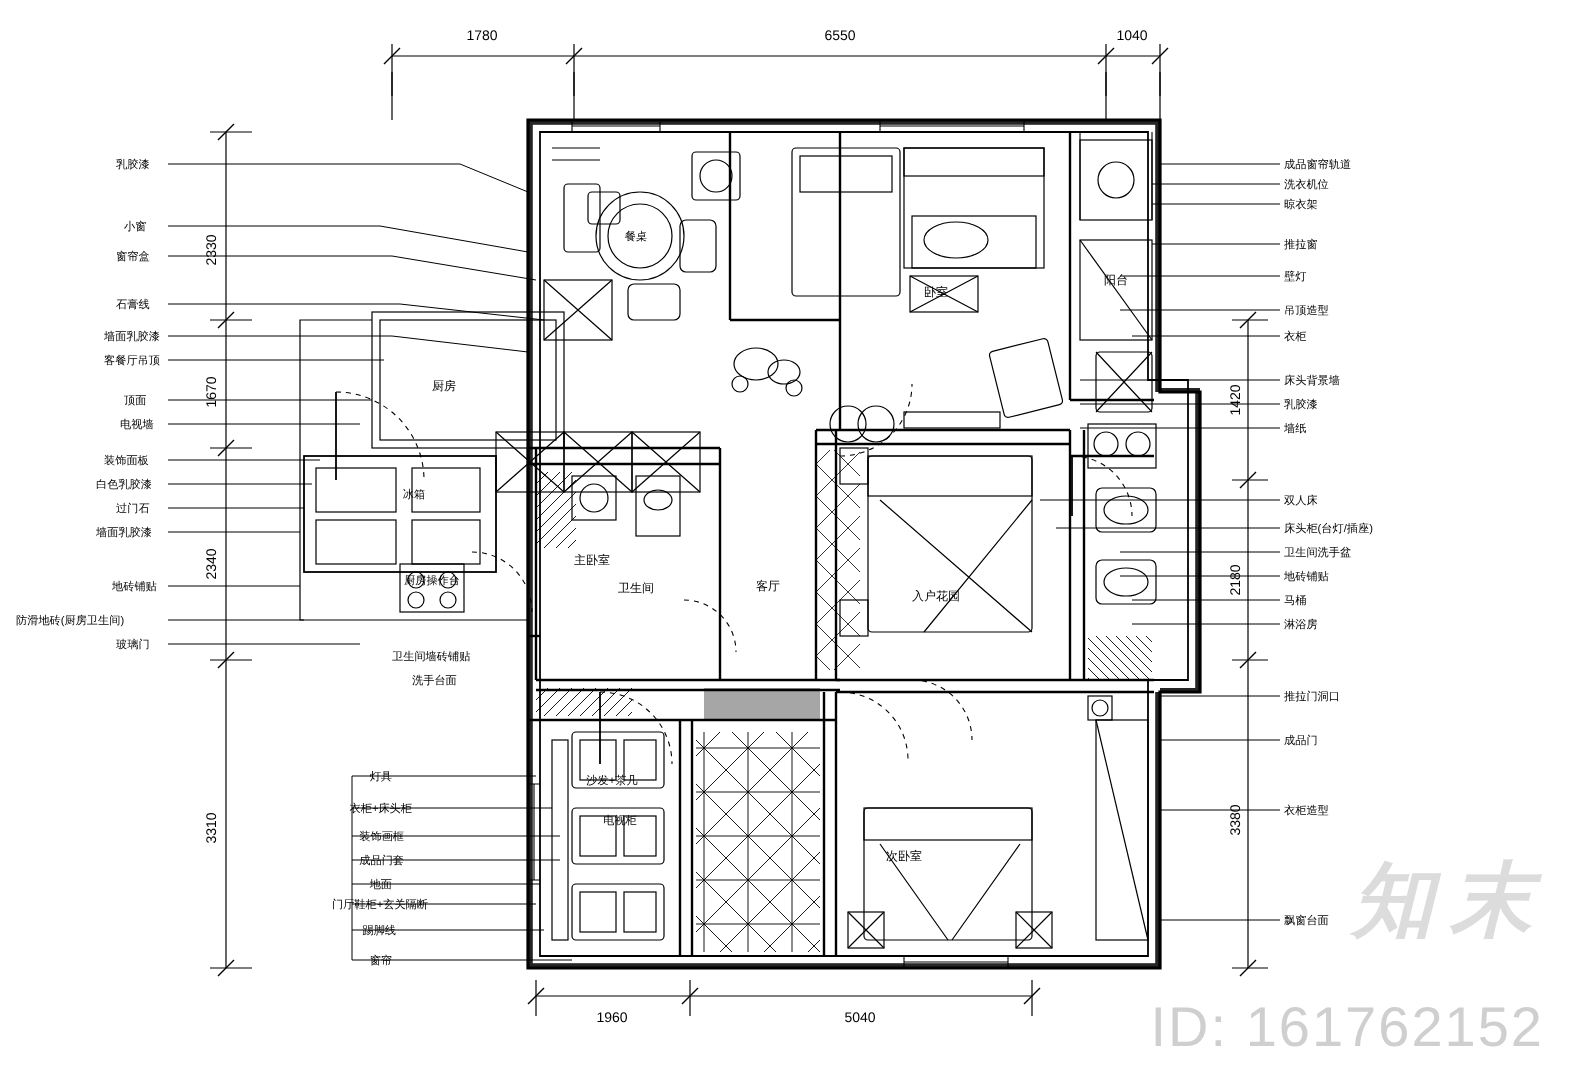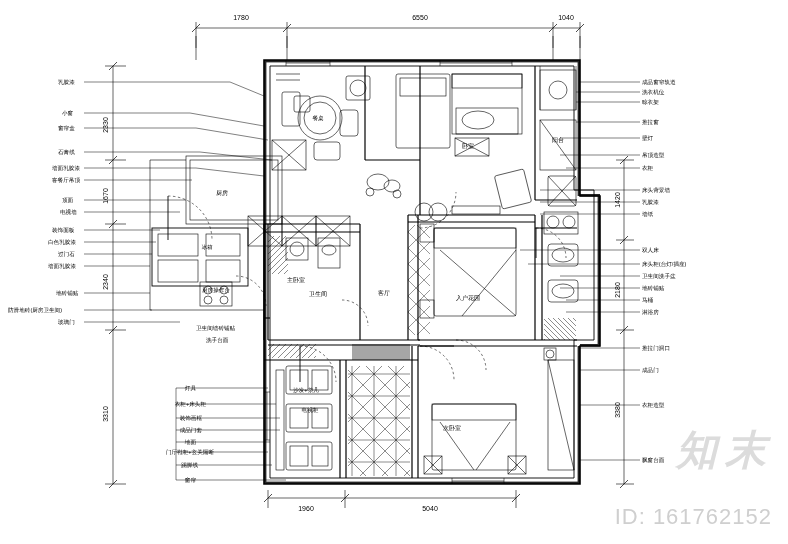--- a/index.html
+++ b/index.html
@@ -20,21 +20,21 @@
   }
   #wm-logo{
     right:14px;bottom:66px;
     font-size:41px;
     letter-spacing:8px;
     color:#dcdcdc;
     font-style:italic;
   }
   #wm-id{
     right:16px;bottom:14px;
-    font-size:22px;
+    font-size:28px;
     color:#cfcfcf;
     letter-spacing:1px;
     font-weight:normal;
   }
   svg{display:block;}
   text{font-family:"Liberation Sans", sans-serif;}
 </style>
 </head>
 <body>
 

